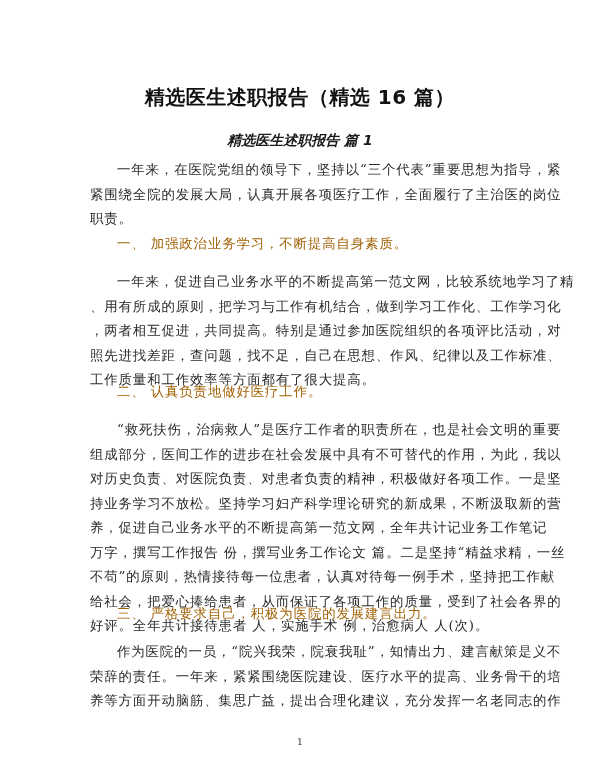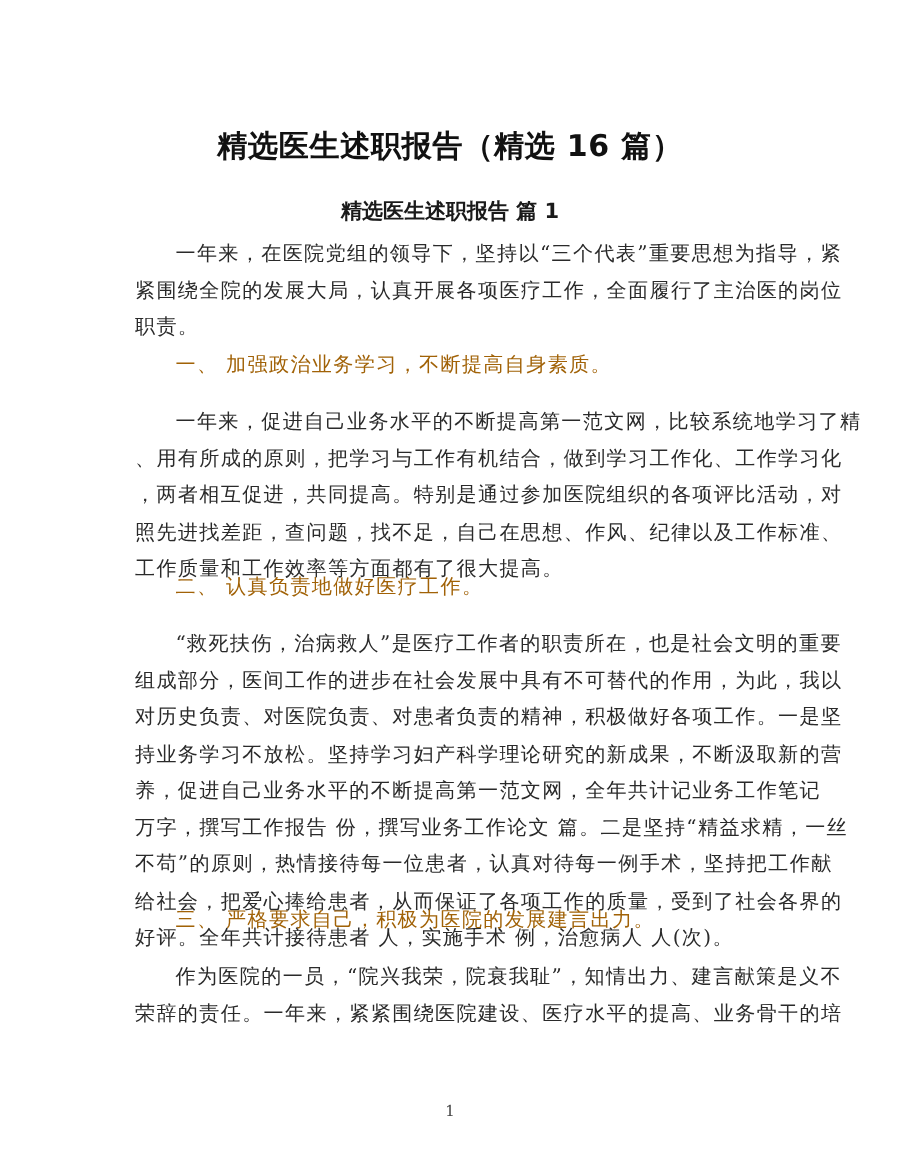--- a/index.html
+++ b/index.html
@@ -36,20 +36,21 @@
     .section-title {
       position: absolute;
       left: 0; right: 0;
       top: 132px;
       text-align: center;
       font-family: "DejaVu Sans", "Liberation Sans", sans-serif;
       font-weight: bold;
       font-size: 14px;
       color: #1a1a1a;
       margin: 0;
+      font-style: italic;
     }
     .body-text {
       position: absolute;
       left: 90px;
       width: 420px;
       font-size: 13.4px;
       line-height: 24.5px;
       text-align: justify;
       text-indent: 27px;
       margin: 0;
@@ -130,17 +131,18 @@
     <span class="line last">好评。全年共计接待患者 人，实施手术 例，治愈病人 人(次)。</span>
   </div>
 
   <div class="heading-line" style="top:602px;text-indent:0;">
     <span class="line last indent">三、 严格要求自己，积极为医院的发展建言出力。</span>
   </div>
 
   <div class="body-text" style="top:640px;text-indent:0;">
     <span class="line indent">作为医院的一员，“院兴我荣，院衰我耻”，知情出力、建言献策是义不</span>
     <span class="line">荣辞的责任。一年来，紧紧围绕医院建设、医疗水平的提高、业务骨干的培</span>
+    <span class="line">养等方面开动脑筋、集思广益，提出合理化建议，充分发挥一名老同志的作</span>
   </div>
 
   <div class="page-number">1</div>
 
 </div>
 
 </body></html>

